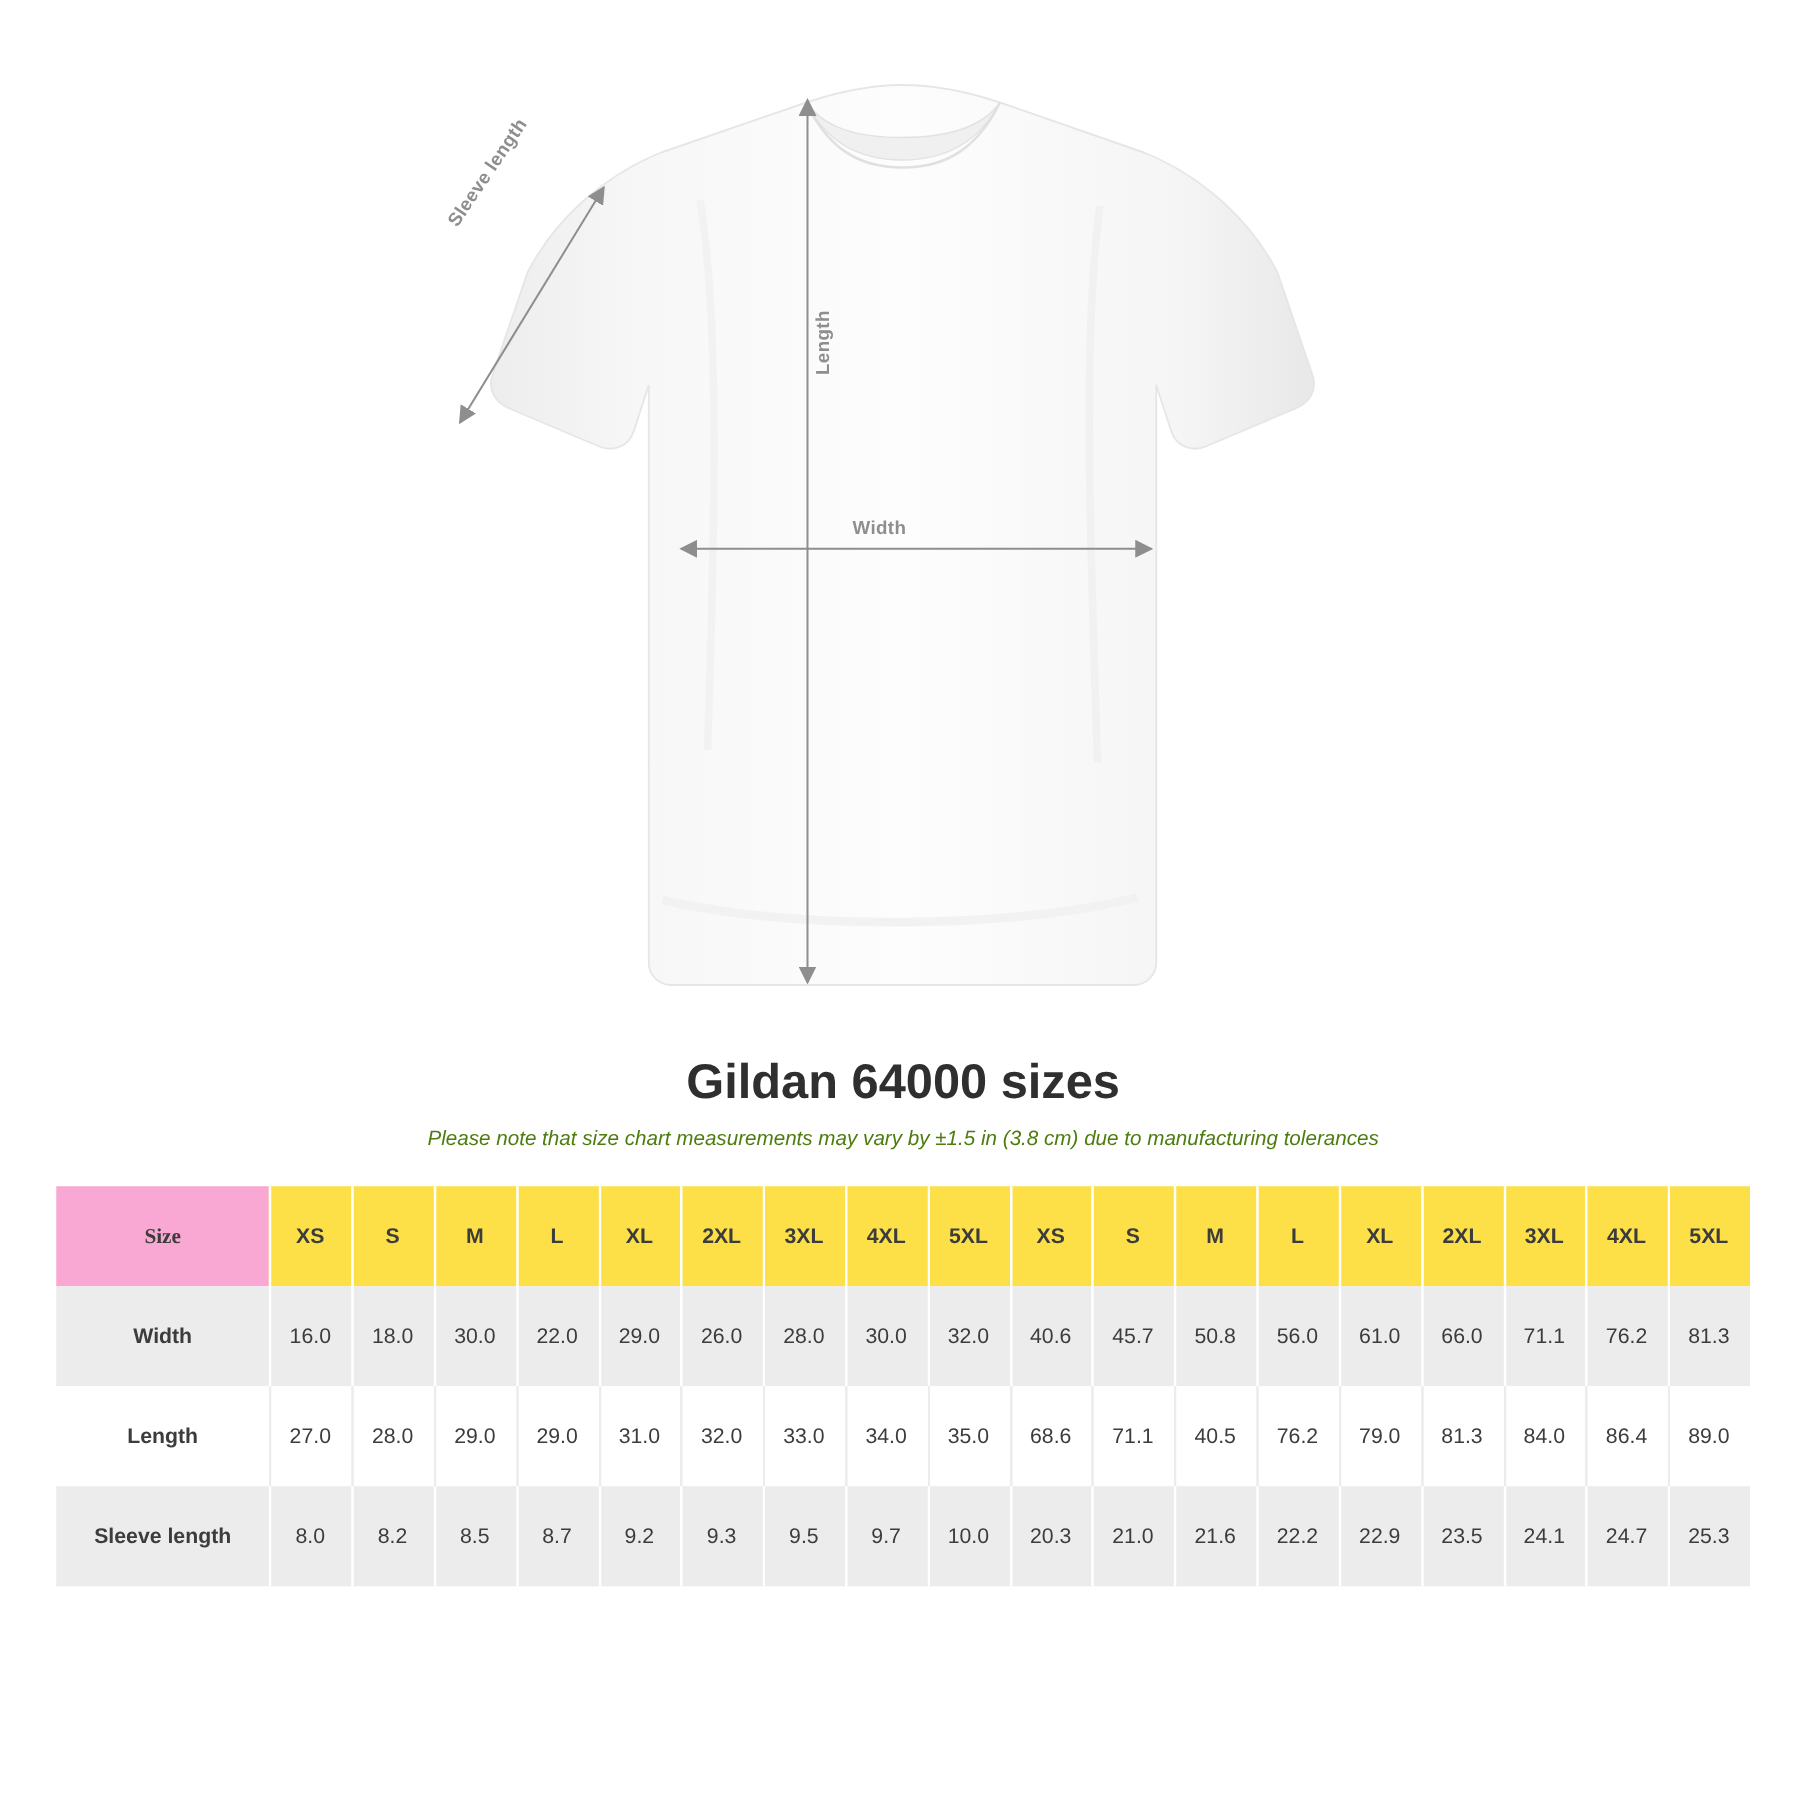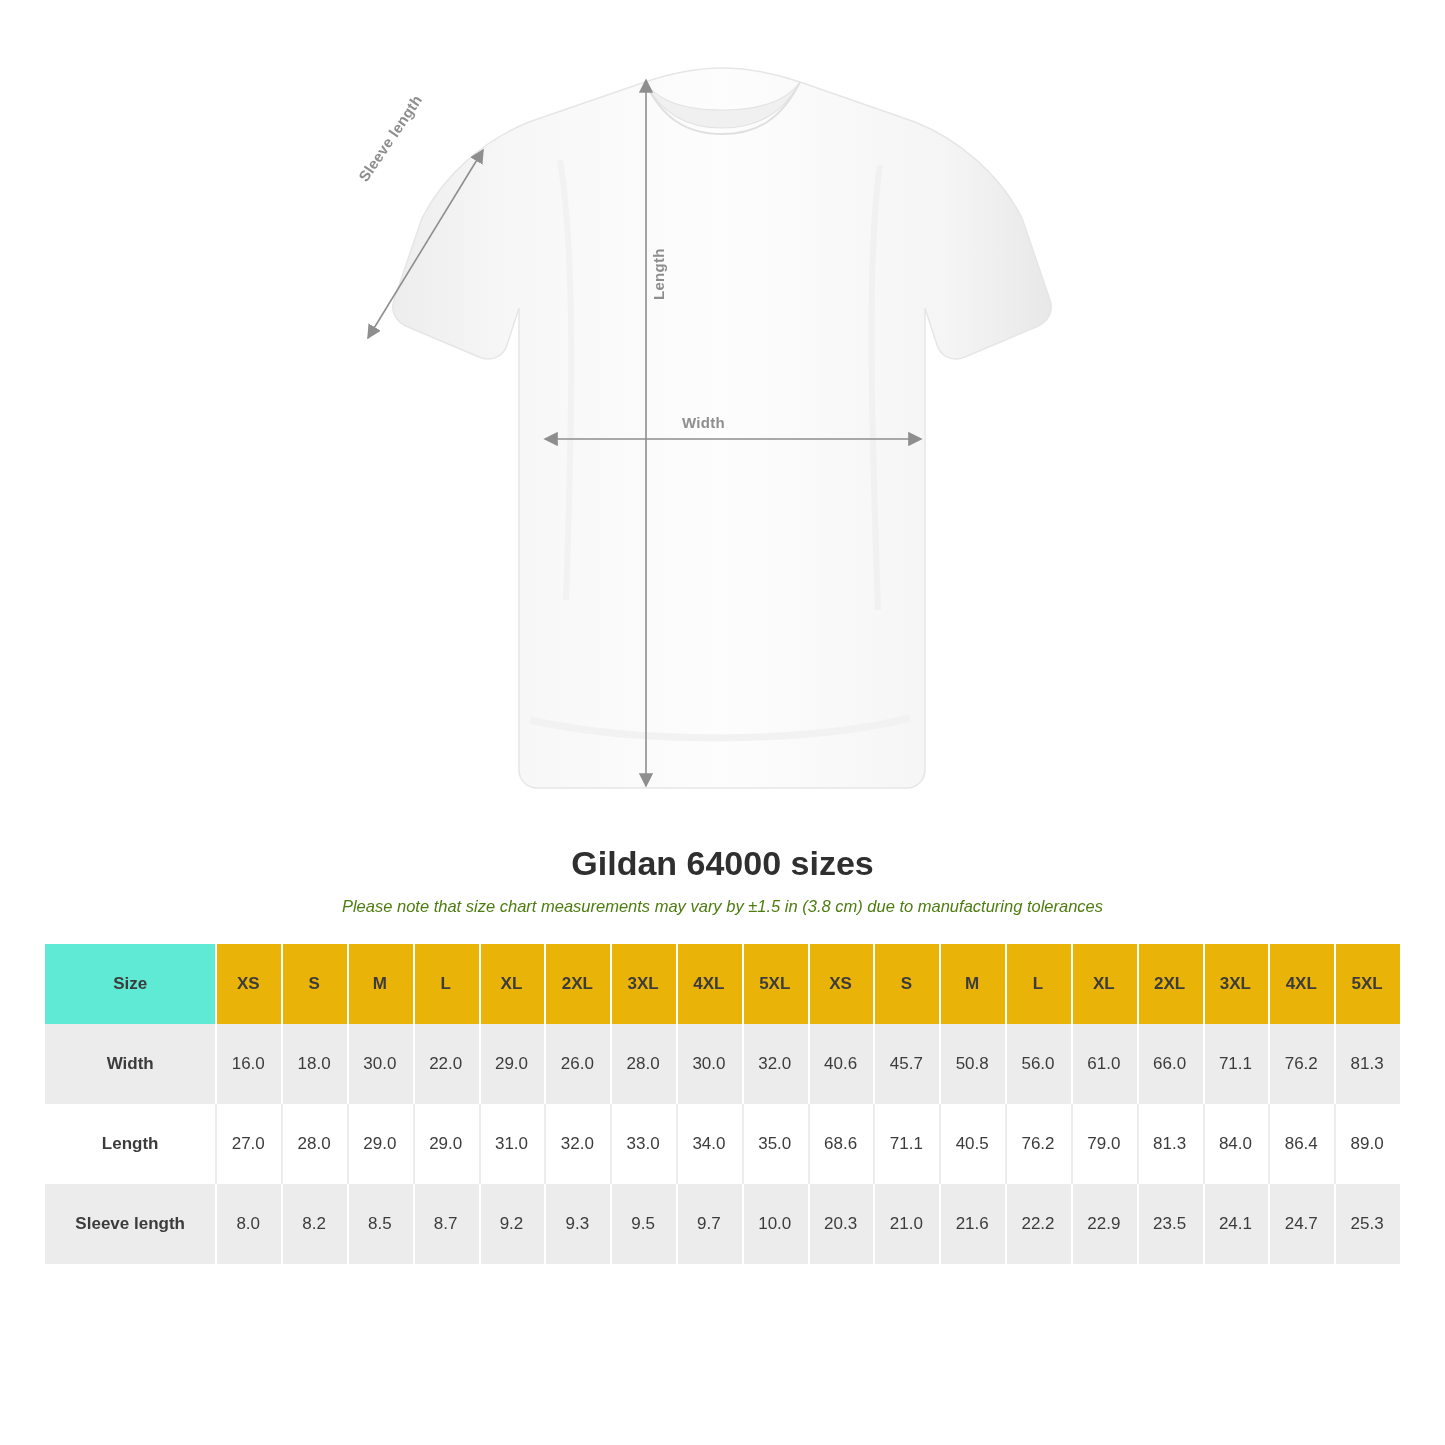--- a/index.html
+++ b/index.html
@@ -55,21 +55,21 @@
     left: 682px;
     top: 414px;
   }
 
   
   .title-block {
     text-align: center;
     margin-top: 14px;
   }
   .chart-title {
-    font-size: 34px;
+    font-size: 39px;
     font-weight: bold;
     color: #2f2f2f;
     margin: 0 0 14px 0;
   }
   .chart-note {
     font-size: 16.5px;
     font-style: italic;
     color: #4d7c0f;
     margin: 0;
   }
@@ -104,27 +104,28 @@
     line-height: 1.15;
   }
   .unit-sub {
     font-size: 16px;
     font-style: italic;
     color: #6d6d6d;
     line-height: 1.6;
   }
   .head-row td {
     height: 78px;
-    background: #eab308;
+    background: #fde047;
     font-weight: bold;
     font-size: 18px;
     color: #3a3a3a;
   }
   .head-row td.rowlabel {
-    background: #5eead4;
+    background: #f9a8d4;
+    font-family: Liberation Serif, serif;
   }
   .row-band td {
     height: 78px;
   }
   .band-grey td { background: #ececec; }
   .band-white td { background: #ffffff; }
   td.rowlabel {
     font-weight: bold;
     font-size: 18px;
     color: #3a3a3a;

